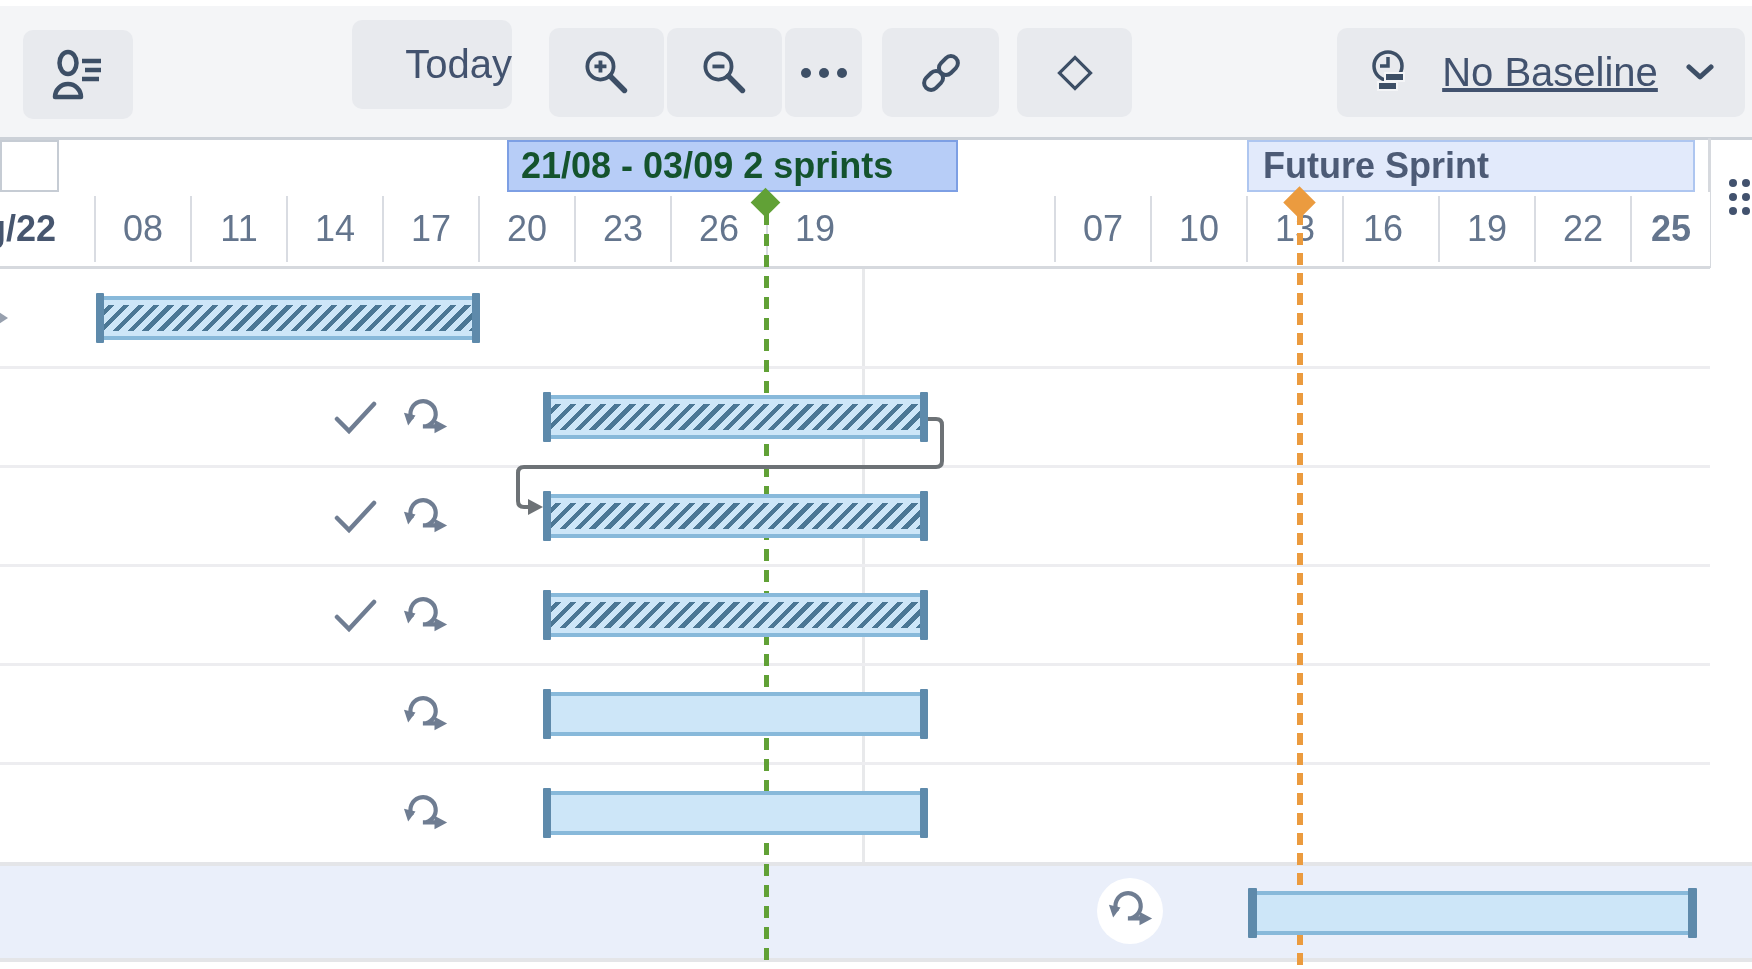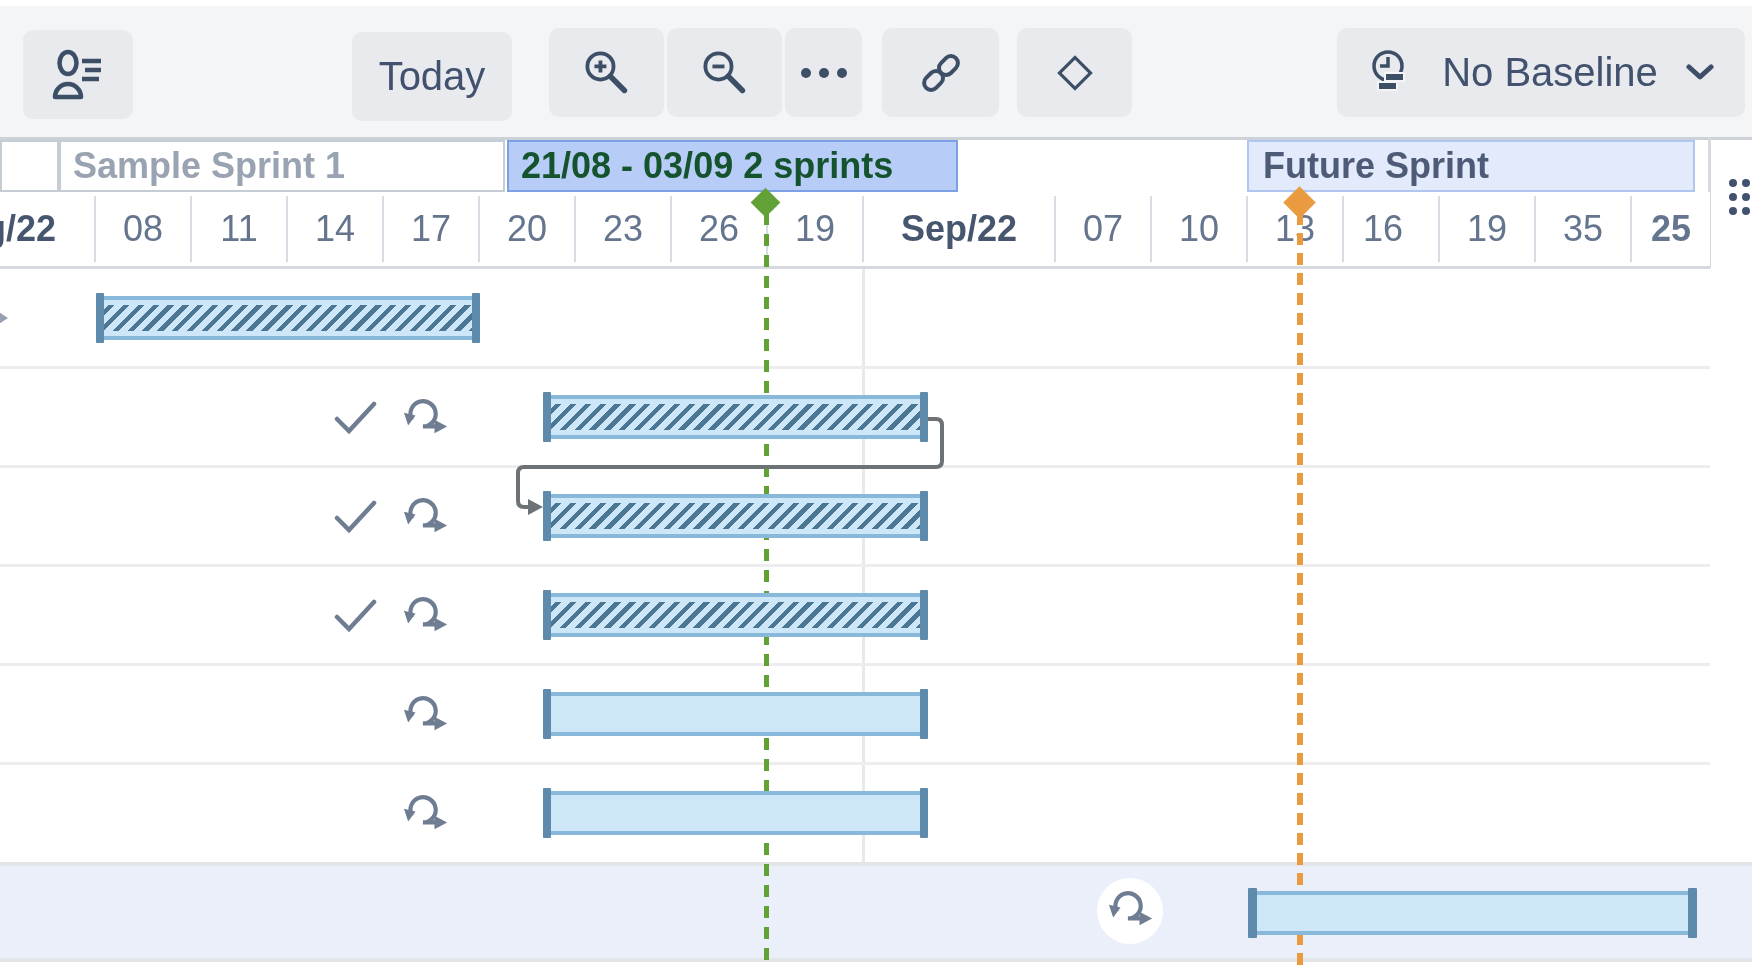--- a/index.html
+++ b/index.html
@@ -62,21 +62,21 @@
   <div class="toolbar">
     <div class="tbtn" style="left:23px;top:30px;width:110px;height:89px;">
       <span>
           <svg width="56" height="52" viewBox="0 0 56 52" fill="none" stroke="#3d4f66" stroke-width="4.5">
         <ellipse cx="18" cy="14" rx="8.5" ry="11"></ellipse>
         <path d="M5 48 a13 13 0 0 1 26 0 z" stroke-linejoin="round"></path>
         <path d="M32 12 H51 M35 21 H51 M32 30 H49"></path>
       </svg>
         </span>
     </div>
-    <div class="tbtn" style="left:352px;top:32px;width:160px;height:89px;">
+    <div class="tbtn" style="left:352px;top:20px;width:160px;height:89px;justify-content:flex-end;">
       <span class="tlabel">Today</span>
     </div>
     <div class="tbtn" style="left:549px;top:28px;width:115px;height:89px;">
       <span>
           <svg width="48" height="48" viewBox="0 0 44 44" fill="none" stroke="#3d4f66">
         <circle cx="16" cy="16" r="12" stroke-width="3.5"></circle>
         <path d="M25 25 L38 38" stroke-width="5" stroke-linecap="round"></path>
         <path d="M16 10.5 V21.5 M10.5 16 H21.5" stroke-width="3.5"></path>
       </svg>
         </span>
@@ -109,68 +109,64 @@
       </svg>
         </span>
     </div>
     <div class="tbtn" style="left:1017px;top:28px;width:115px;height:89px;">
       <span>
           <svg width="50" height="50" viewBox="0 0 50 50" fill="none" stroke="#3d4f66" stroke-width="3.2">
         <rect x="14" y="14" width="22" height="22" transform="rotate(45 25 25)"></rect>
       </svg>
         </span>
     </div>
-    <div class="tbtn" style="left:1337px;top:28px;width:408px;height:89px;gap:22px;">
+    <div class="tbtn" style="left:1337px;top:28px;width:408px;height:89px;gap:22px;text-decoration:underline;">
       <span>
           <svg width="52" height="50" viewBox="0 0 52 50">
         <circle cx="20" cy="18" r="14" fill="none" stroke="#3d4f66" stroke-width="3.5"></circle>
         <path d="M20 9 V18 H12" fill="none" stroke="#3d4f66" stroke-width="3.5"></path>
         <rect x="17" y="25" width="19" height="8" fill="#3d4f66" stroke="#f4f5f7" stroke-width="2"></rect>
         <rect x="10" y="34" width="19" height="8" fill="#3d4f66" stroke="#f4f5f7" stroke-width="2"></rect>
       </svg>
         </span>
       <span class="tlabel">No Baseline</span>
       <span style="margin-left:6px;">
           <svg width="28" height="17" viewBox="0 0 28 17" fill="none" stroke="#3d4f66" stroke-width="5" stroke-linecap="round" stroke-linejoin="round">
         <path d="M3 3 L14 13 L25 3"></path>
       </svg>
         </span>
     </div>
   </div>
 
   <div class="sprintrow-border"></div>
   <div class="scell white" style="left:0;width:59px;"></div>
-  <div class="scell white" style="left:59px;width:446px;">
-    <span>Sample Sprint 1</span>
-  </div>
   <div class="scell active" style="left:507px;width:451px;">
     <span>21/08 - 03/09 2 sprints</span>
   </div>
   <div class="scell future" style="left:1247px;width:448px;">
     <span>Future Sprint</span>
   </div>
   <div class="tl-right-border"></div>
 
   <div class="daterow">
     <div class="tick month first" style="left:-102px;width:196px;">Aug/22</div>
     <div class="tick" style="left:94px;width:96px;">08</div>
     <div class="tick" style="left:190px;width:96px;">11</div>
     <div class="tick" style="left:286px;width:96px;">14</div>
     <div class="tick" style="left:382px;width:96px;">17</div>
     <div class="tick" style="left:478px;width:96px;">20</div>
     <div class="tick" style="left:574px;width:96px;">23</div>
     <div class="tick" style="left:670px;width:96px;">26</div>
     <div class="tick" style="left:766px;width:96px;">19</div>
-    <div class="tick month" style="left:862px;width:192px;">Sep/22</div>
     <div class="tick" style="left:1054px;width:96px;">07</div>
     <div class="tick" style="left:1150px;width:96px;">10</div>
     <div class="tick" style="left:1246px;width:96px;">13</div>
     <div class="tick" style="left:1342px;width:80px;">16</div>
     <div class="tick" style="left:1438px;width:96px;">19</div>
-    <div class="tick" style="left:1534px;width:96px;">35</div>
+    <div class="tick" style="left:1534px;width:96px;">22</div>
     <div class="tick" style="left:1630px;width:80px;font-weight:bold;">25</div>
   </div>
   <div class="daterow-border"></div>
 
   <div class="dots-handle">
     <svg width="40" height="48" viewBox="0 0 40 48" fill="#42526e">
       <circle cx="7" cy="7" r="4"></circle>
         <circle cx="20" cy="7" r="4"></circle>
         <circle cx="33" cy="7" r="4"></circle>
       <circle cx="7" cy="21" r="4"></circle>

